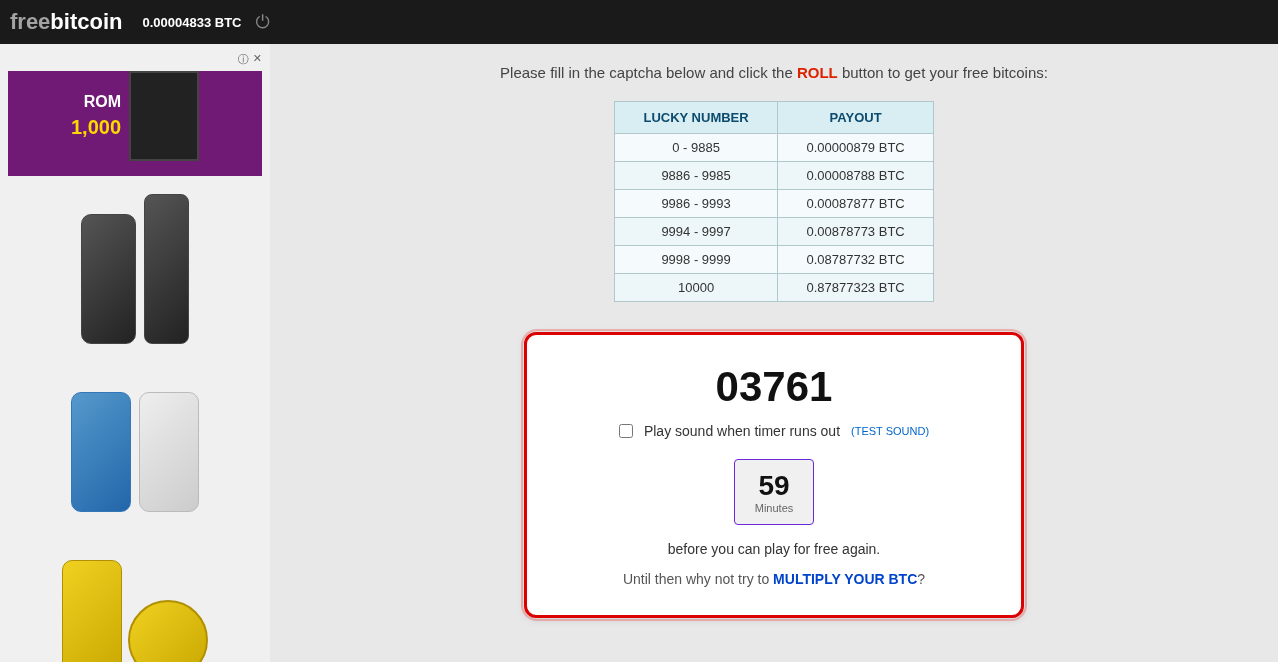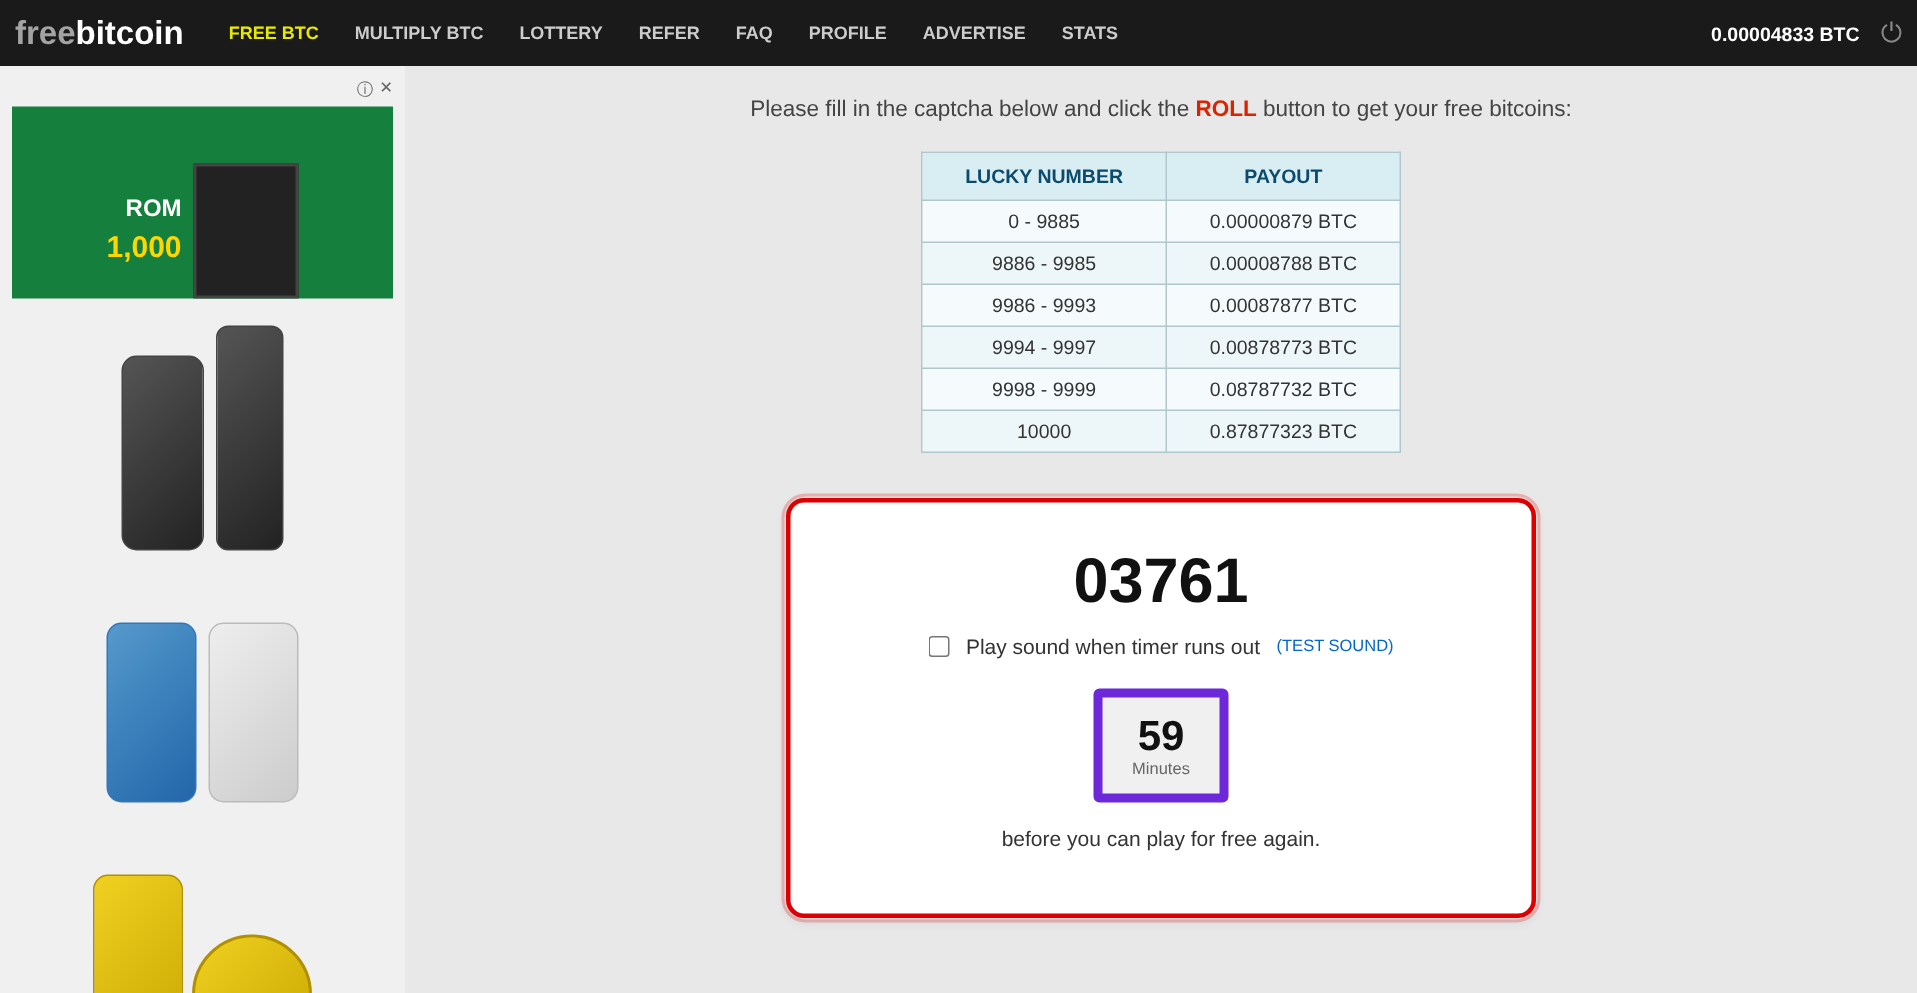--- a/index.html
+++ b/index.html
@@ -68,24 +68,24 @@
       gap: 4px;
       margin-bottom: 4px;
     }
     .ad-close-bar span {
       font-size: 11px;
       color: #666;
       cursor: pointer;
     }
     .ad-banner-top {
       width: 100%;
-      height: 128px;
-      background: #15803d;
-      display: flex;
-      align-items: flex-end;
+      height: 105px;
+      background: #701a75;
+      display: flex;
+      align-items: flex-start;
       justify-content: center;
       overflow: hidden;
       margin-bottom: 8px;
     }
     .ad-banner-top-inner {
       display: flex;
       align-items: center;
     }
     .ad-rom-text {
       color: white;
@@ -254,21 +254,21 @@
 
     
     .timer-row {
       display: flex;
       justify-content: center;
       gap: 4px;
       margin-bottom: 16px;
     }
     .timer-box {
       background: #f0f0f0;
-      border: 6px solid #6d28d9;
+      border: 1px solid #6d28d9;
       border-radius: 4px;
       padding: 10px 20px;
       text-align: center;
       min-width: 80px;
     }
     .timer-number {
       font-size: 28px;
       font-weight: bold;
       color: #111;
       display: block;
@@ -293,30 +293,20 @@
       text-decoration: none;
       cursor: pointer;
     }
   </style>
 </head>
 <body>
 
 <nav class="navbar">
   <div class="logo">
     <span class="free">free</span><span class="bitcoin">bitcoin</span>
-  </div>
-  <div class="nav-links">
-    <a class="nav-link active">FREE BTC</a>
-    <a class="nav-link">MULTIPLY BTC</a>
-    <a class="nav-link">LOTTERY</a>
-    <a class="nav-link">REFER</a>
-    <a class="nav-link">FAQ</a>
-    <a class="nav-link">PROFILE</a>
-    <a class="nav-link">ADVERTISE</a>
-    <a class="nav-link">STATS</a>
   </div>
   <span class="nav-balance">0.00004833 BTC</span>
   <span class="nav-power">⏻</span>
 </nav>
 
 <div class="main-container">
 
   <div class="left-ad">
     <div class="ad-close-bar">
       <span>ⓘ</span>
@@ -396,17 +386,20 @@
           <span>Play sound when timer runs out</span>
           <a class="test-sound-link">(TEST SOUND)</a>
         </div>
         <div class="timer-row">
           <div class="timer-box">
             <span class="timer-number">59</span>
             <span class="timer-label">Minutes</span>
           </div>
         </div>
         <p class="before-text">before you can play for free again.</p>
+        <p class="multiply-text">
+          <span>Until then why not try to </span><a class="multiply-link">MULTIPLY YOUR BTC</a><span>?</span>
+        </p>
       </div>
     </div>
 
   </div>
 </div>
 
 </body></html>

